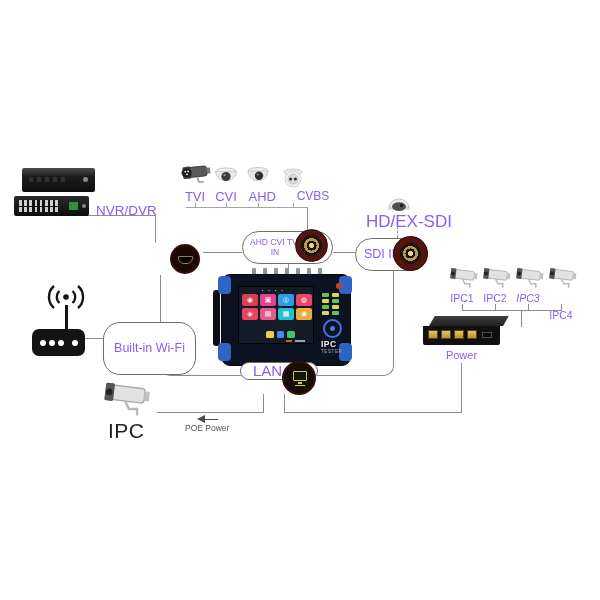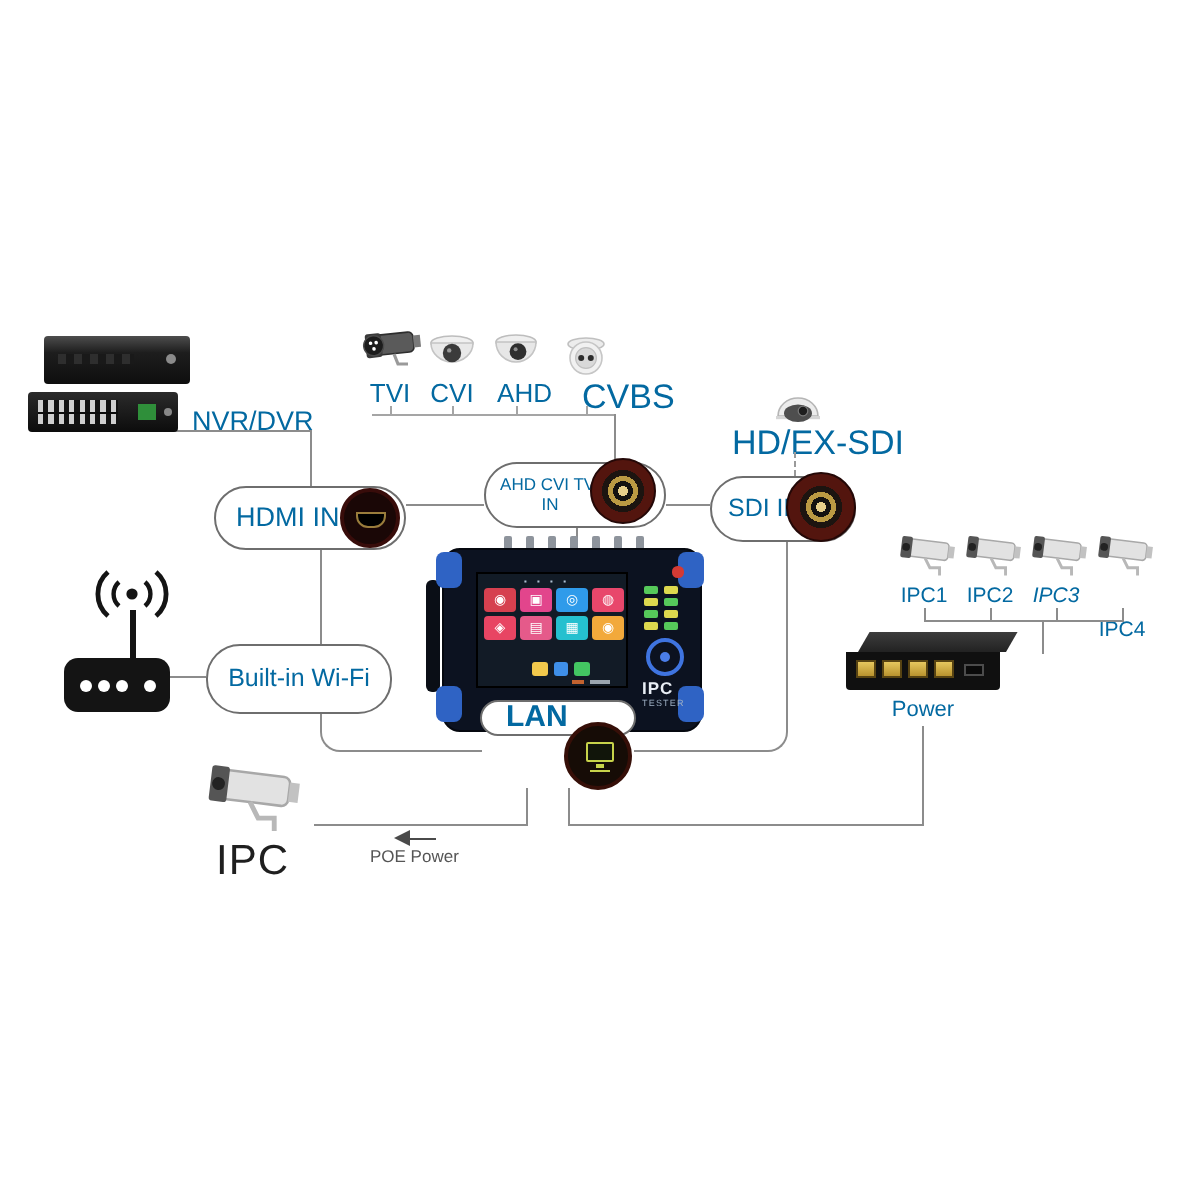--- a/index.html
+++ b/index.html
@@ -1,19 +1,19 @@
 <!DOCTYPE html>
 <html><head>
 <meta charset="utf-8">
 <style>
   html,body{margin:0;padding:0;background:#fff;}
   #canvas{position:relative;width:600px;height:600px;background:#ffffff;overflow:hidden;
           font-family:"Liberation Sans",sans-serif;}
   .abs{position:absolute;}
-  .lbl{position:absolute;color:#0369a1;white-space:nowrap;line-height:1.1;}
+  .lbl{position:absolute;color:#8b5cf6;white-space:nowrap;line-height:1.1;}
   .ctr{text-align:center;}
   
   .lh{position:absolute;height:0;border-top:1.2px solid #8c8c8c;z-index:1;}
   .lv{position:absolute;width:0;border-left:1.2px solid #8c8c8c;z-index:1;}
   .lv.dash{border-left-style:dashed;border-left-color:#9a9a9a;}
   .path-l{position:absolute;left:160px;top:275px;width:80px;height:100px;z-index:1;
           border-left:1.2px solid #8c8c8c;border-bottom:1.2px solid #8c8c8c;border-bottom-left-radius:10px;}
   .path-r{position:absolute;left:317px;top:271px;width:76px;height:104px;z-index:1;
           border-right:1.2px solid #8c8c8c;border-bottom:1.2px solid #8c8c8c;border-bottom-right-radius:10px;}
   
@@ -129,21 +129,21 @@
   <svg class="abs" style="left:279px;top:167px;z-index:2;" width="28" height="22" viewBox="0 0 28 22">
     <ellipse cx="14" cy="5" rx="9" ry="3" fill="#ececec" stroke="#c0c0c0" stroke-width="0.8"></ellipse>
     <circle cx="14" cy="12" r="8" fill="#f1f1f1" stroke="#c6c6c6" stroke-width="0.8"></circle>
     <circle cx="14" cy="12" r="5.2" fill="#d9d9d9" stroke="#c0c0c0" stroke-width="0.6"></circle>
     <circle cx="11.6" cy="12" r="1.5" fill="#2e2e2e"></circle>
     <circle cx="16.4" cy="12" r="1.5" fill="#2e2e2e"></circle>
   </svg>
   <span class="lbl ctr" style="left:177px;top:190px;width:36px;font-size:13px;">TVI</span>
   <span class="lbl ctr" style="left:208px;top:190px;width:36px;font-size:13px;">CVI</span>
   <span class="lbl ctr" style="left:240px;top:190px;width:36px;font-size:13px;text-align:right;">AHD</span>
-  <span class="lbl ctr" style="left:271px;top:190px;width:44px;font-size:17px;padding-left:20px;">CVBS</span>
+  <span class="lbl ctr" style="left:271px;top:190px;width:44px;font-size:12px;padding-left:20px;">CVBS</span>
   <div class="tick" style="left:195px;top:203px;"></div>
   <div class="tick" style="left:226px;top:203px;"></div>
   <div class="tick" style="left:258px;top:203px;"></div>
   <div class="tick" style="left:293px;top:203px;"></div>
   <div class="lh" style="left:186px;top:207px;width:121px;border-top-color:#a5a5a5;"></div>
   <div class="lv" style="left:307px;top:207px;height:24px;"></div>
 
   <svg class="abs" style="left:385px;top:195px;z-index:2;" width="28" height="18" viewBox="0 0 28 18">
     <path d="M4 13 A10 9 0 0 1 24 13 Z" fill="#ececec" stroke="#b5b5b5" stroke-width="0.8"></path>
     <rect x="3" y="13" width="22" height="1.6" fill="#d5d5d5"></rect>
@@ -151,23 +151,20 @@
     <circle cx="16.5" cy="10.5" r="2.4" fill="#1e1e1e" stroke="#7a7a7a" stroke-width="0.6"></circle>
   </svg>
   <span class="lbl ctr" style="left:366px;top:213px;width:66px;font-size:17px;">HD/EX-SDI</span>
   <div class="lv dash" style="left:397px;top:226px;height:12px;"></div>
 
   <div class="lh" style="left:203px;top:252px;width:39px;"></div>
   <div class="lh" style="left:333px;top:252px;width:22px;"></div>
   <div class="path-l"></div>
   <div class="path-r"></div>
 
-  <div class="box" style="left:107px;top:243px;width:96px;height:32px;">
-    <span class="lbl" style="position:static;margin-left:10px;font-size:13.5px;">HDMI IN</span>
-  </div>
   <div class="rconn hdmi-c">
     <div class="plug"></div>
   </div>
 
   <div class="box" style="left:242px;top:231px;width:91px;height:33px;">
     <div style="margin-left:7px;width:50px;text-align:center;">
       <div class="lbl ctr" style="position:static;font-size:8.5px;">AHD CVI TVI</div>
       <div class="lbl ctr" style="position:static;font-size:8.5px;">IN</div>
     </div>
   </div>
@@ -188,21 +185,21 @@
   </svg>
   <div class="mast"></div>
   <div class="router">
     <i style="left:8px;"></i>
     <i style="left:17px;"></i>
     <i style="left:26px;"></i>
     <i style="left:40px;"></i>
   </div>
   <div class="lh" style="left:85px;top:338px;width:18px;"></div>
 
-  <div class="box" style="left:103px;top:322px;width:93px;height:35px;justify-content:center;">
+  <div class="box" style="left:103px;top:322px;width:93px;height:53px;justify-content:center;">
     <span class="lbl" style="position:static;font-size:12.5px;">Built-in Wi-Fi</span>
   </div>
 
   <div class="nub" style="left:252px;top:268px;"></div>
   <div class="nub" style="left:263px;top:268px;"></div>
   <div class="nub" style="left:274px;top:268px;"></div>
   <div class="nub" style="left:285px;top:268px;"></div>
   <div class="nub" style="left:296px;top:268px;"></div>
   <div class="nub" style="left:307px;top:268px;"></div>
   <div class="nub" style="left:318px;top:268px;"></div>
@@ -237,21 +234,21 @@
   <div class="kbtn" style="left:322px;top:305px;background:#56c95a;"></div>
   <div class="kbtn" style="left:332px;top:305px;background:#ddd84e;"></div>
   <div class="kbtn" style="left:322px;top:311px;background:#ddd84e;"></div>
   <div class="kbtn" style="left:332px;top:311px;background:#56c95a;"></div>
   <div class="dpad">
       <i></i>
     </div>
   <div class="brand">IPC</div>
   <div class="brandsub">TESTER</div>
 
-  <div class="box" style="left:240px;top:350px;width:78px;height:18px;font-weight:bold;">
+  <div class="box" style="left:240px;top:362px;width:78px;height:18px;">
     <span class="lbl" style="position:static;margin-left:12px;font-size:15px;">LAN</span>
   </div>
   <div class="rconn rj45-c">
     <div class="mon"></div>
     <div class="stand"></div>
     <div class="base"></div>
   </div>
 
   <div class="lv" style="left:263px;top:394px;height:19px;"></div>
   <div class="lh" style="left:157px;top:412px;width:107px;"></div>

